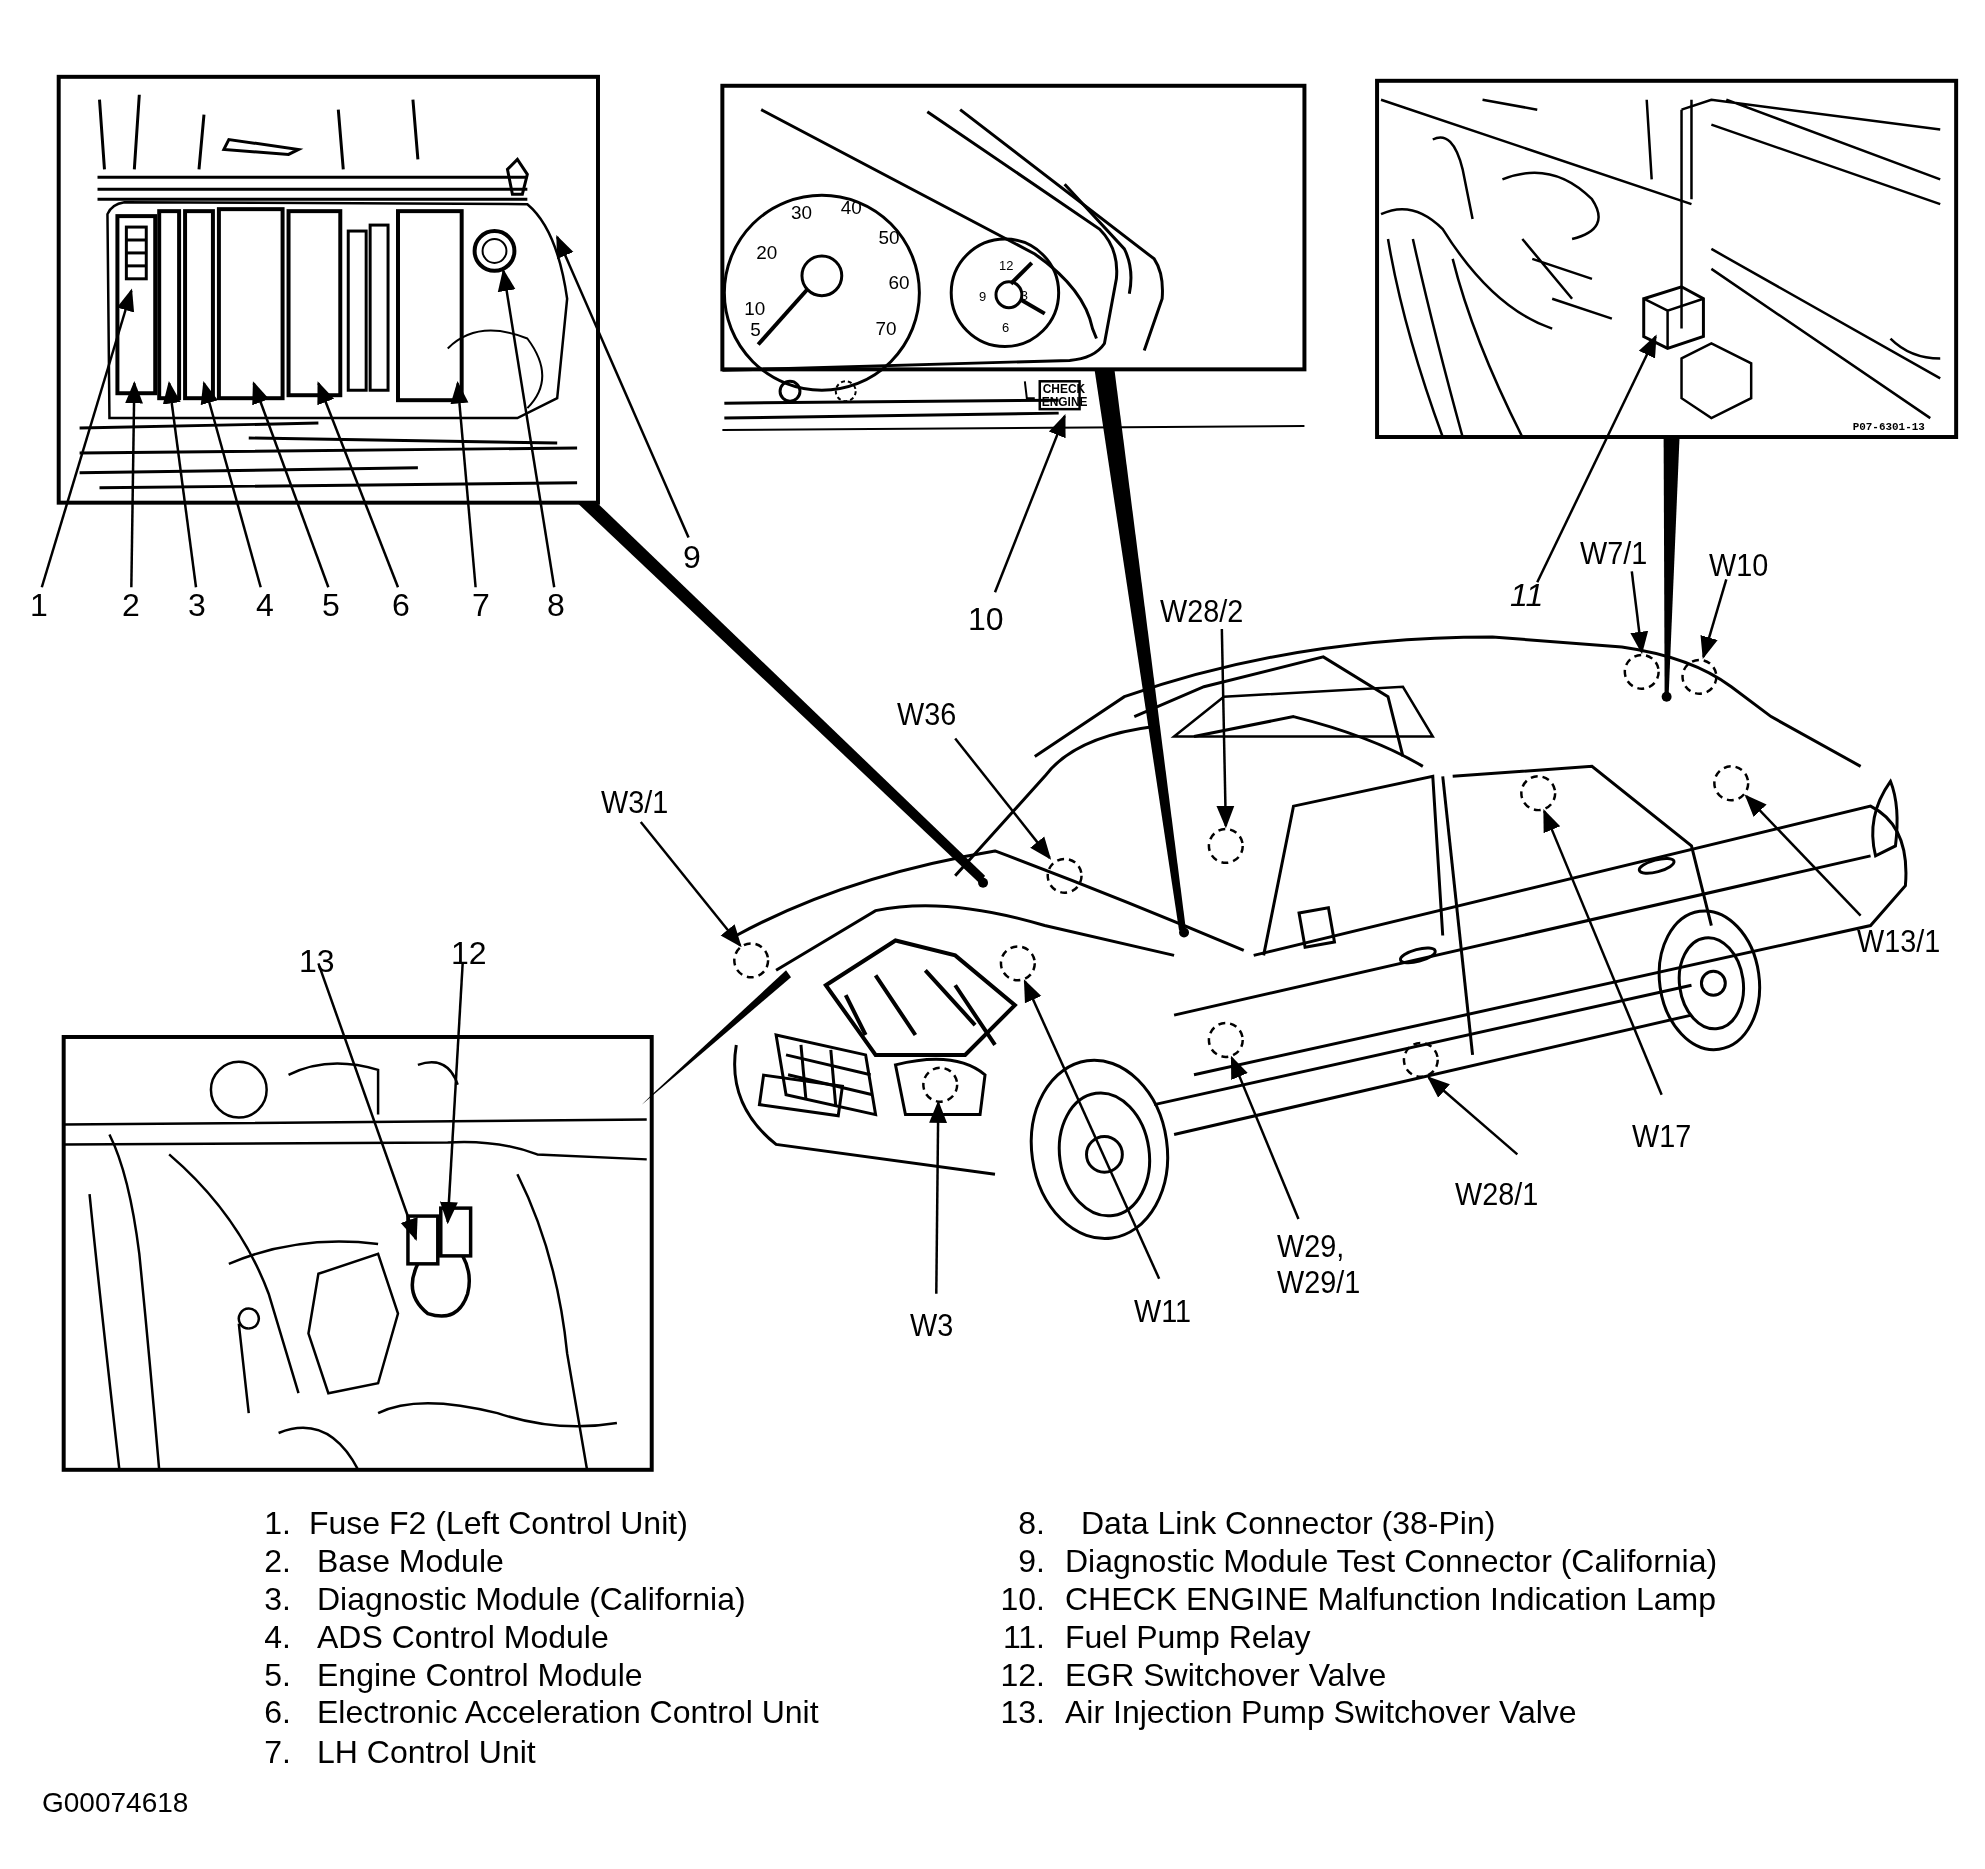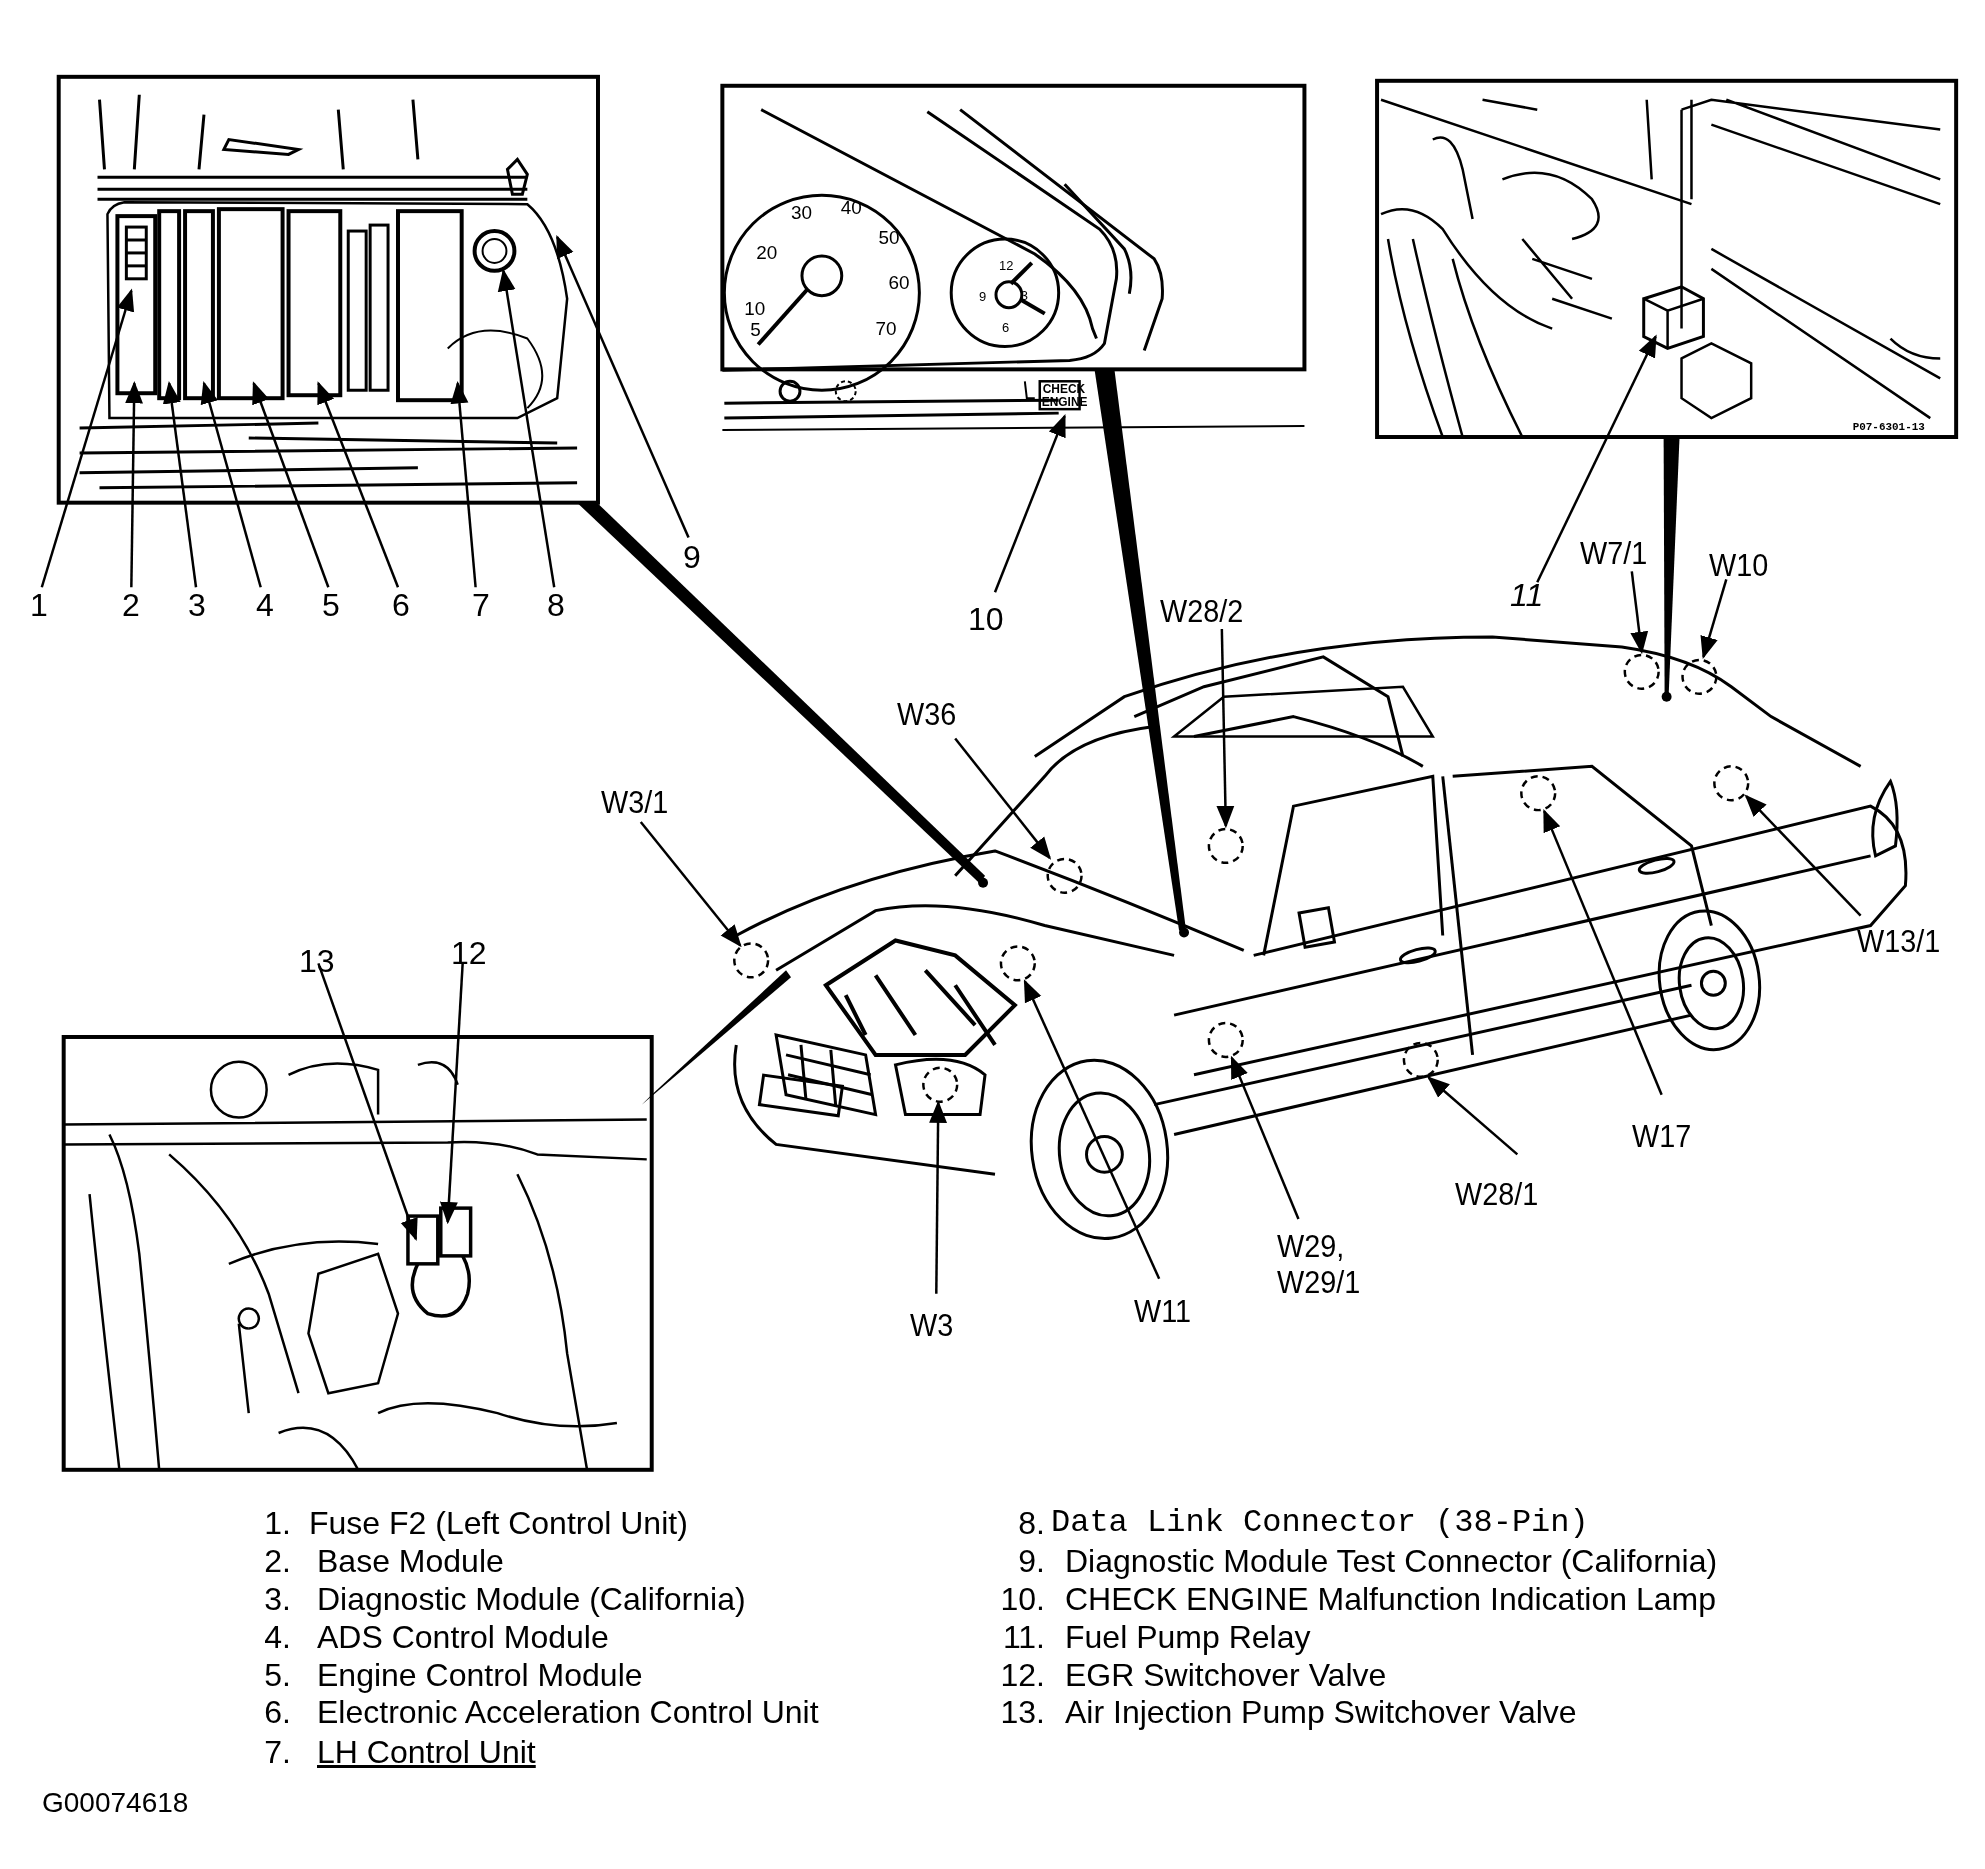--- a/index.html
+++ b/index.html
@@ -306,28 +306,28 @@
   <div class="legend-row" style="left:231px;top:1659px;">
     <span class="n">5.</span>
     <span class="t" style="left:86px;">Engine Control Module</span>
   </div>
   <div class="legend-row" style="left:231px;top:1696px;">
     <span class="n">6.</span>
     <span class="t" style="left:86px;text-align:right;">Electronic Acceleration Control Unit</span>
   </div>
   <div class="legend-row" style="left:231px;top:1736px;">
     <span class="n">7.</span>
-    <span class="t" style="left:86px;text-decoration:underline;">LH Control Unit</span>
+    <span class="t" style="left:86px;">LH Control Unit</span>
   </div>
 </div>
 
 <div>
   <div class="legend-row" style="left:985px;top:1507px;">
     <span class="n">8.</span>
-    <span class="t" style="left:66px;font-family:Liberation Mono, monospace;">Data Link Connector (38-Pin)</span>
+    <span class="t" style="left:96px;">Data Link Connector (38-Pin)</span>
   </div>
   <div class="legend-row" style="left:985px;top:1545px;">
     <span class="n">9.</span>
     <span class="t" style="left:80px;">Diagnostic Module Test Connector (California)</span>
   </div>
   <div class="legend-row" style="left:985px;top:1583px;">
     <span class="n">10.</span>
     <span class="t" style="left:80px;">CHECK ENGINE Malfunction Indication Lamp</span>
   </div>
   <div class="legend-row" style="left:985px;top:1621px;">

